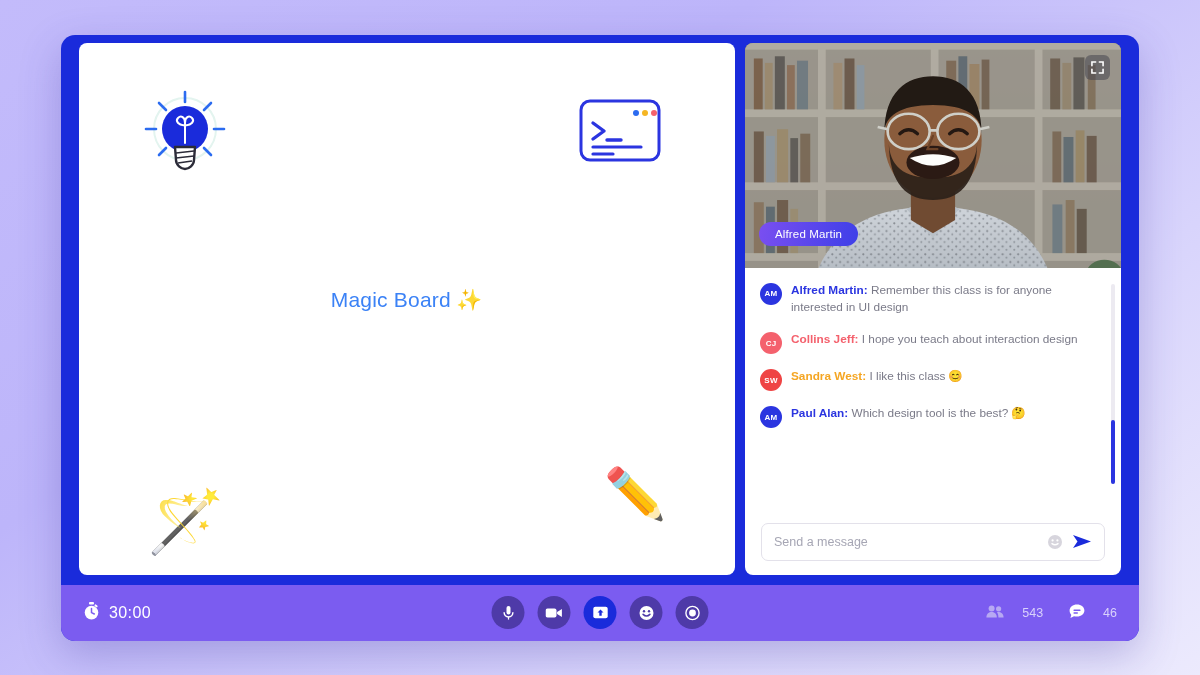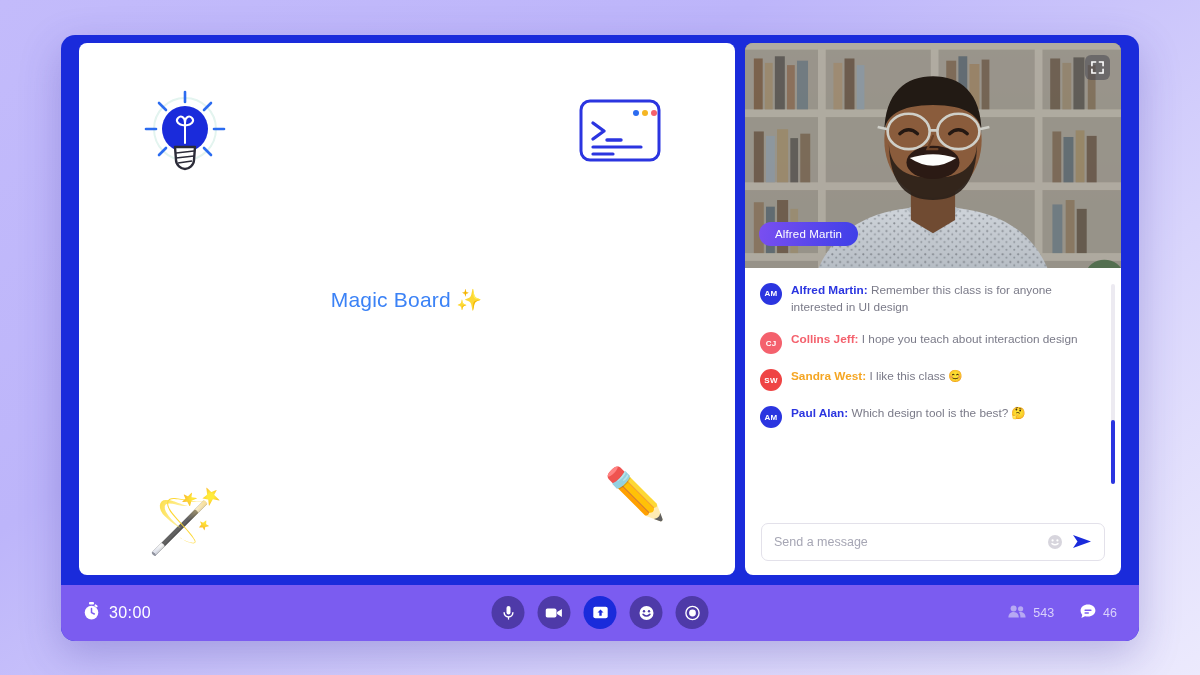--- a/index.html
+++ b/index.html
@@ -307,21 +307,21 @@
 
   .counters {
     margin-left: auto;
     display: flex;
     gap: 26px;
     align-items: center;
   }
   .counter {
     display: flex;
     align-items: center;
-    gap: 7px;
+    gap: 18px;
     color: #d9d1fb;
     font-size: 12.5px;
   }
 </style>
 </head>
 <body>
 
 <div class="app-frame">
 
   <div class="frame-body">

